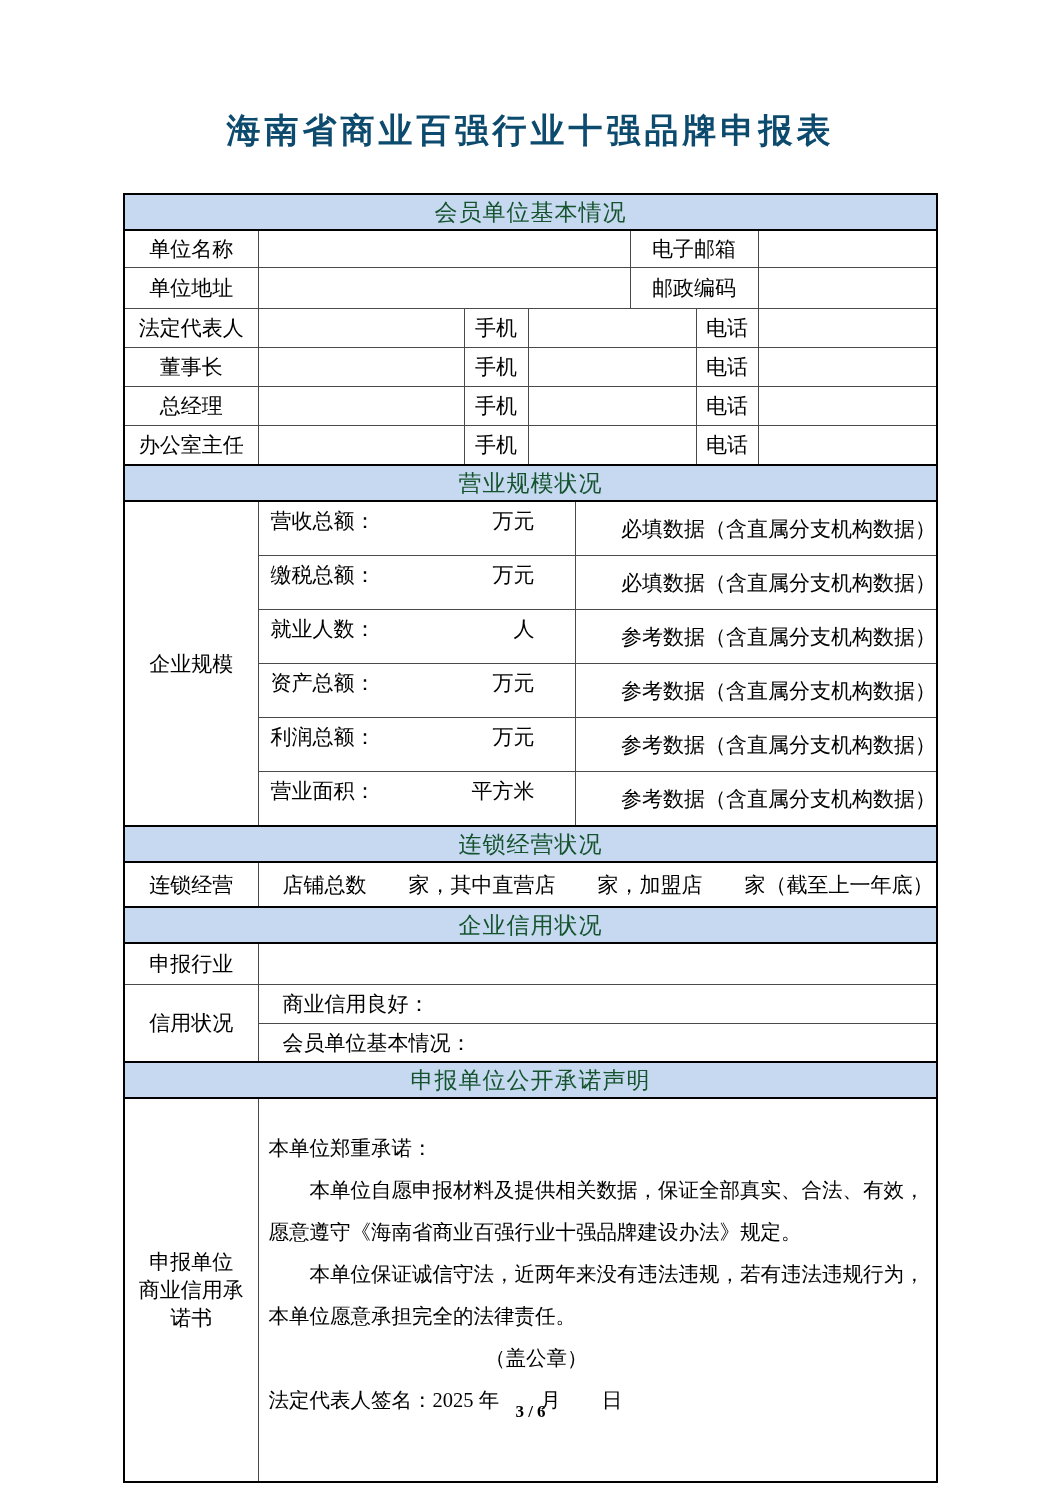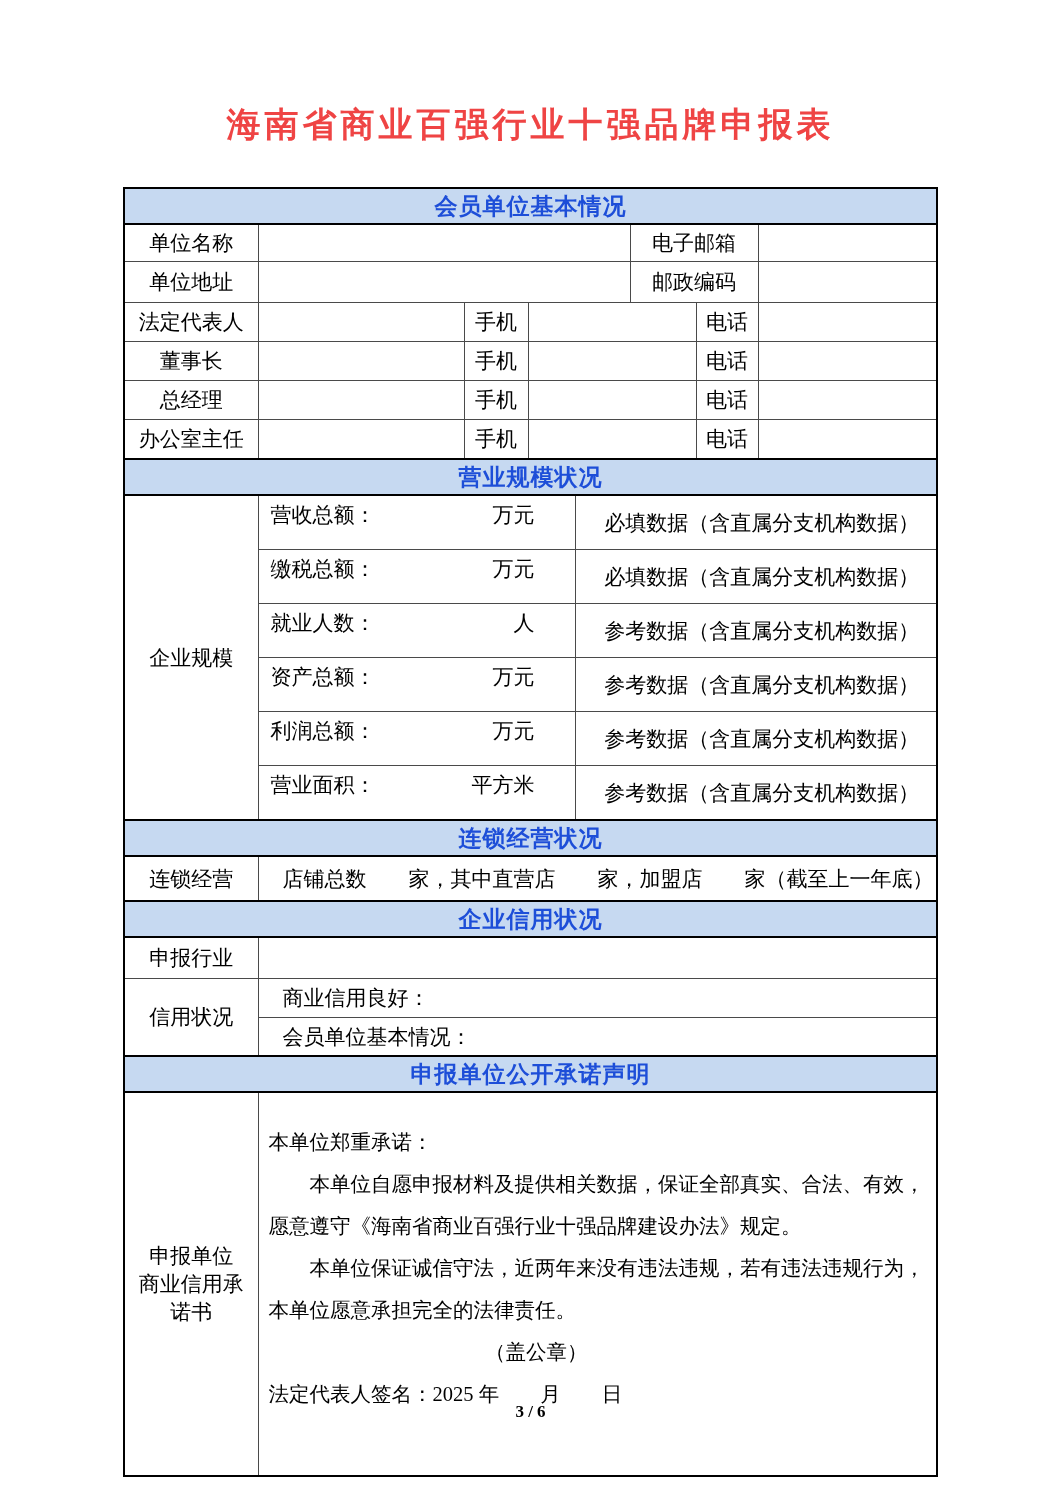--- a/index.html
+++ b/index.html
@@ -2,43 +2,43 @@
 <html><head>
 <meta charset="utf-8">
 <style>
   html,body{margin:0;padding:0;}
   body{
     width:1061px;height:1500px;background:#ffffff;position:relative;
     font-family:"Liberation Serif","DejaVu Serif",serif;color:#000;
     overflow:hidden;
   }
   .title{
-    padding-top:100px;margin:2px;text-align:center;
-    font-size:34px;font-weight:600;letter-spacing:4px;color:#ef4444;
+    padding-top:100px;margin:8px;text-align:center;
+    font-size:34px;font-weight:600;letter-spacing:4px;color:#0c4a6e;
   }
   table.form{
     border-collapse:collapse;table-layout:fixed;
     margin:39px auto 0 auto;width:813px;
     border:2px solid #000;
   }
   td{
     border:1px solid #4a4a4a;
     font-size:21px;text-align:center;vertical-align:middle;
     padding:0;overflow:hidden;
   }
   tr.sec td{
     background:#c6d9f1;
     border-top:2px solid #000;border-bottom:2px solid #000;
-    font-weight:bold;font-size:23px;letter-spacing:1px;height:34px;color:#1d4ed8;
+    font-weight:normal;font-size:23px;letter-spacing:1px;height:34px;color:#14532d;
   }
   td.h36{height:36px;} td.h38{height:38px;} td.h40{height:40px;}
   td.h37{height:37px;} td.h43{height:43px;}
   td.metric-cell{padding:0 40px 16px 12px;margin-left:11px;}
   .metric{display:flex;justify-content:space-between;align-items:center;width:100%;}
-  td.note{text-align:center;padding-left:12px;}
+  td.note{text-align:right;padding-left:12px;}
   td.left{text-align:left;padding-left:24px;}
   td.decl{
     vertical-align:top;text-align:left;height:346px;
     padding:28px 8px 8px 10px;
     margin-left:42px;
   }
   .decl p{margin:0;font-size:20.5px;line-height:42px;}
   .decl p.indent{text-indent:2em;}
   .seal-line{text-align:center;padding-right:124px;margin-top:24px;}
   .sig-line{display:flex;padding-right:92px;}

